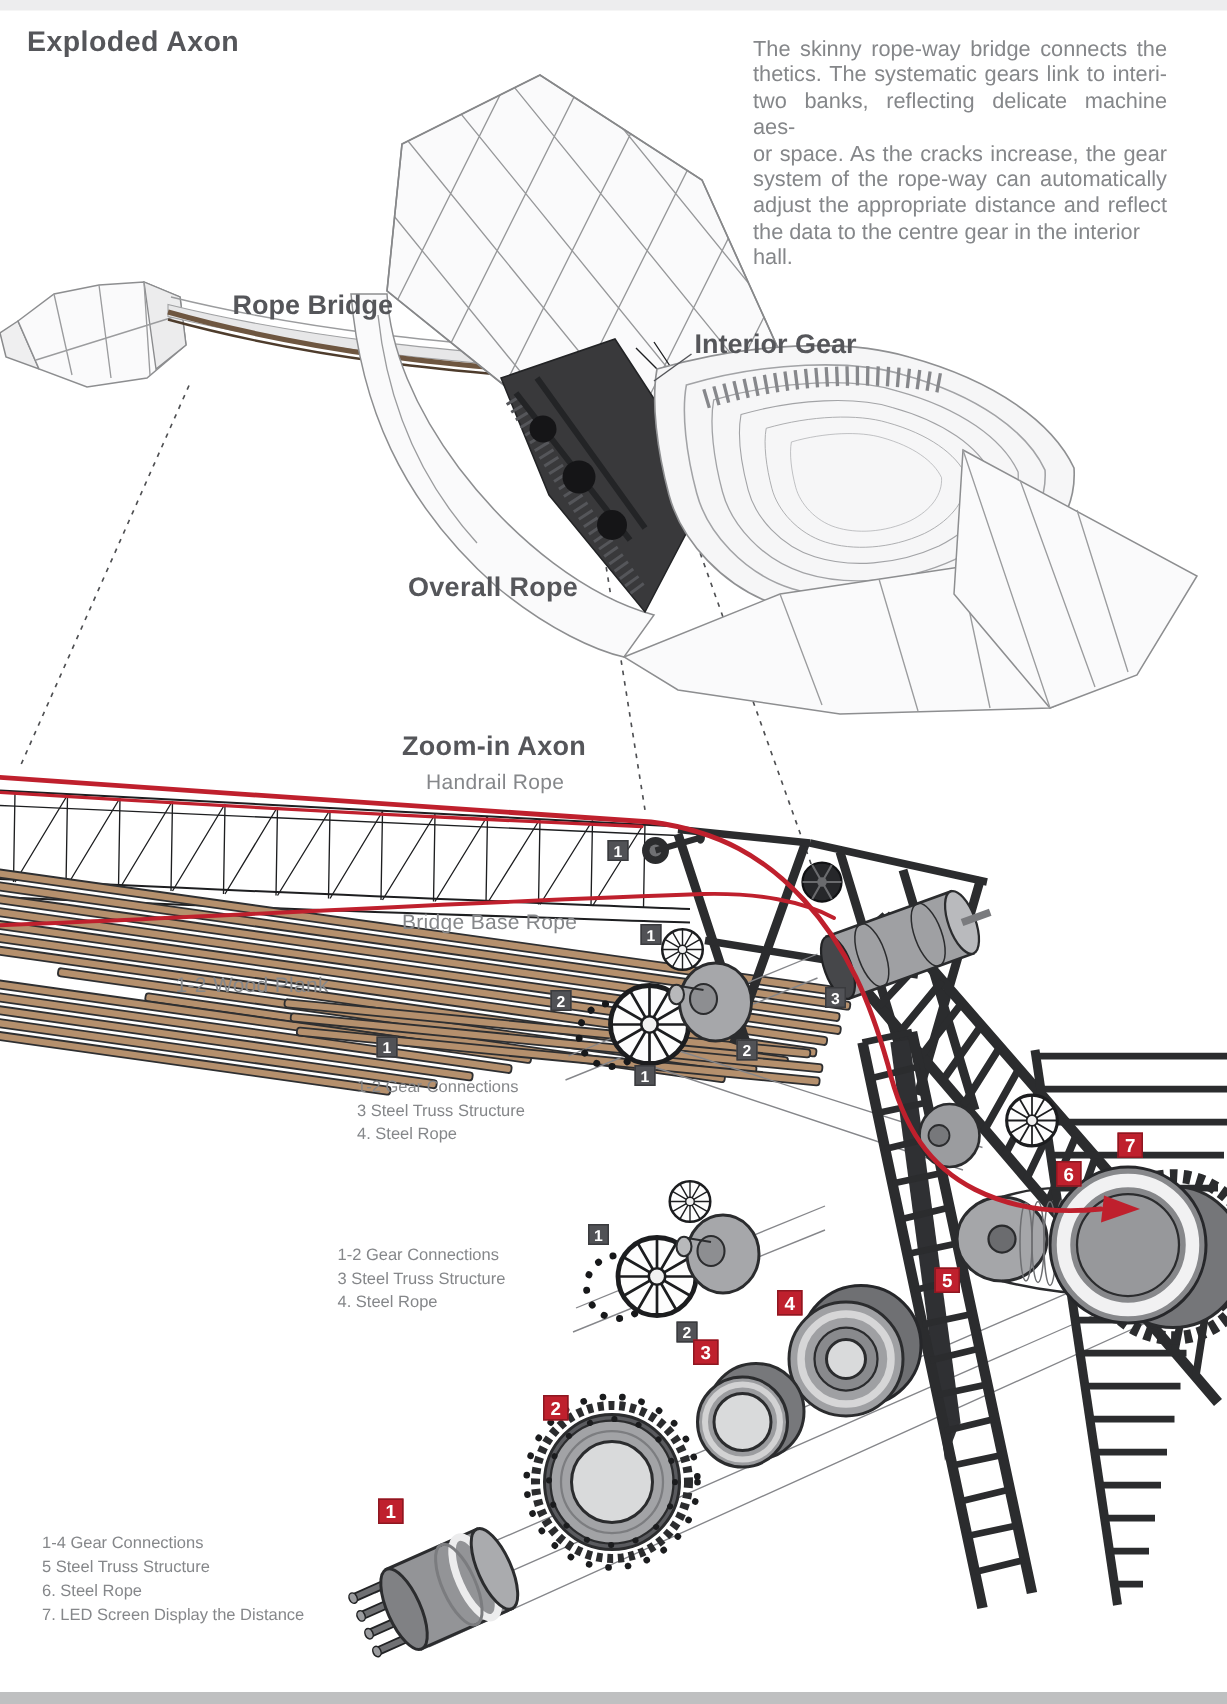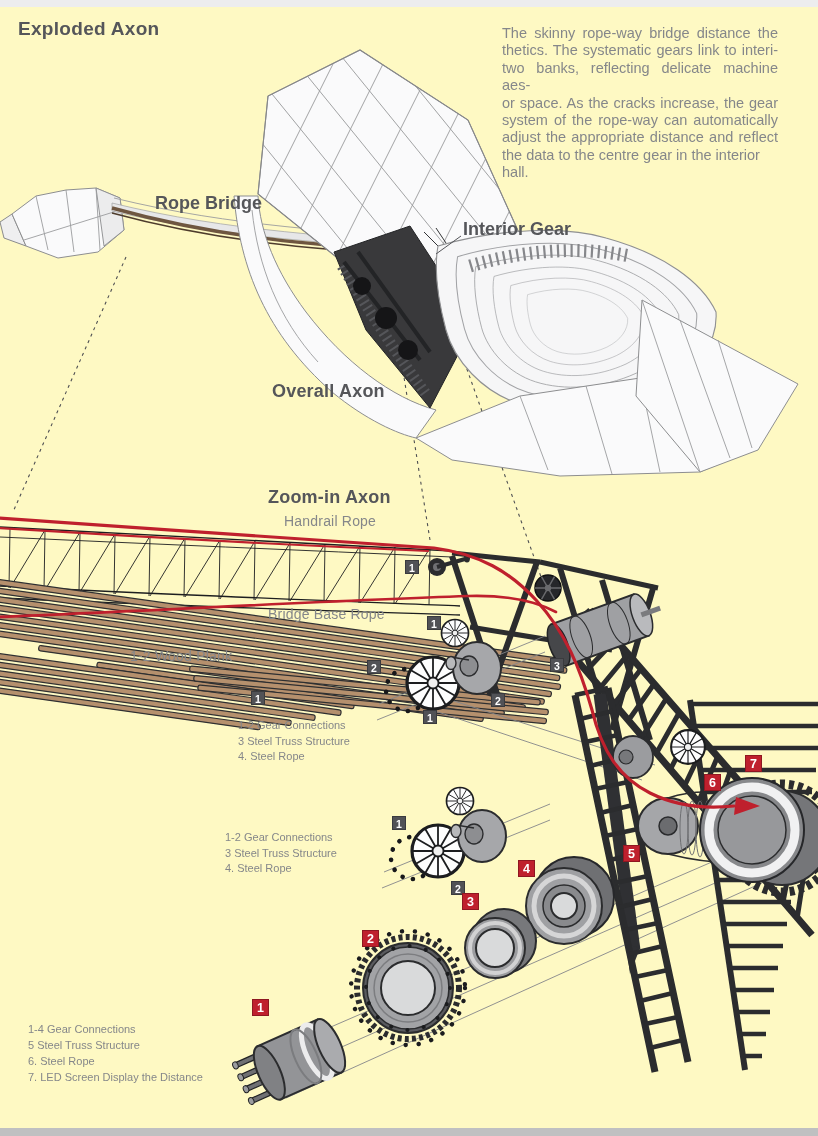--- a/index.html
+++ b/index.html
@@ -1,16 +1,16 @@
 <!DOCTYPE html>
 <html><head>
 <meta charset="utf-8">
 <style>
   html,body{margin:0;padding:0;background:#9a9a9a;}
-  .board{position:relative;width:818px;height:1136px;background:#fef9c3;overflow:hidden;
+  .board{position:relative;width:818px;height:1136px;background:#ffffff;overflow:hidden;
          font-family:"Liberation Sans",sans-serif;}
   .h1{position:absolute;font-size:19px;font-weight:bold;color:#55565a;letter-spacing:.3px;}
   .h2{position:absolute;font-size:18px;font-weight:bold;color:#55565a;letter-spacing:.2px;}
   .h3{position:absolute;font-size:18px;font-weight:bold;color:#55565a;}
   .lbl{position:absolute;font-size:14px;color:#85878a;letter-spacing:.2px;}
   .intro{position:absolute;left:502px;top:25px;width:276px;font-size:14.5px;line-height:17.4px;
          color:#85878a;}
   .intro .jl{text-align:justify;text-align-last:justify;}
   .callout{position:absolute;font-size:11px;color:#85878a;text-align:left;line-height:15.5px;}
   .callout.lg{line-height:16px;}
@@ -278,37 +278,37 @@
         <ellipse cx="266" cy="1059" rx="11" ry="29" fill="#808184" stroke="#2b2c2e" stroke-width="2"></ellipse>
         <ellipse cx="332" cy="1059" rx="11" ry="29" fill="#aaabae" stroke="#2b2c2e" stroke-width="2"></ellipse>
       </g>
     </g>
   </g>
 </svg>
 
 <div class="h1" style="left:18px;top:18px">Exploded Axon</div>
 
 <div class="intro">
-  <div class="jl">The skinny rope-way bridge distance the</div>
+  <div class="jl">The skinny rope-way bridge connects the</div>
   <div class="jl">thetics. The systematic gears link to interi-</div>
   <div class="jl">two banks, reflecting delicate machine aes-</div>
   <div class="jl">or space. As the cracks increase, the gear</div>
   <div class="jl">system of the rope-way can automatically</div>
   <div class="jl">adjust the appropriate distance and reflect</div>
   <div>the data to the centre gear in the interior hall.</div>
 </div>
 
 <div class="h3" style="left:155px;top:193px">Rope Bridge</div>
 <div class="h3" style="left:463px;top:219px">Interior Gear</div>
-<div class="h2" style="left:272px;top:381px">Overall Axon</div>
+<div class="h2" style="left:272px;top:381px">Overall Rope</div>
 <div class="h2" style="left:268px;top:487px">Zoom-in Axon</div>
 
 <div class="lbl" style="left:284px;top:513px">Handrail Rope</div>
 <div class="lbl" style="left:268px;top:606px">Bridge Base Rope</div>
-<div class="lbl" style="left:130px;top:648px">1-2  Wood Plank</div>
+<div class="lbl" style="left:117px;top:648px">1-2  Wood Plank</div>
 
 <div class="callout" style="left:238px;top:718px;width:152px">
   <div>1-2  Gear Connections</div>
   <div>3 Steel Truss Structure</div>
   <div>4. Steel Rope</div>
 </div>
 
 <div class="callout" style="left:225px;top:830px;width:152px">
   <div>1-2  Gear Connections</div>
   <div>3 Steel Truss Structure</div>

